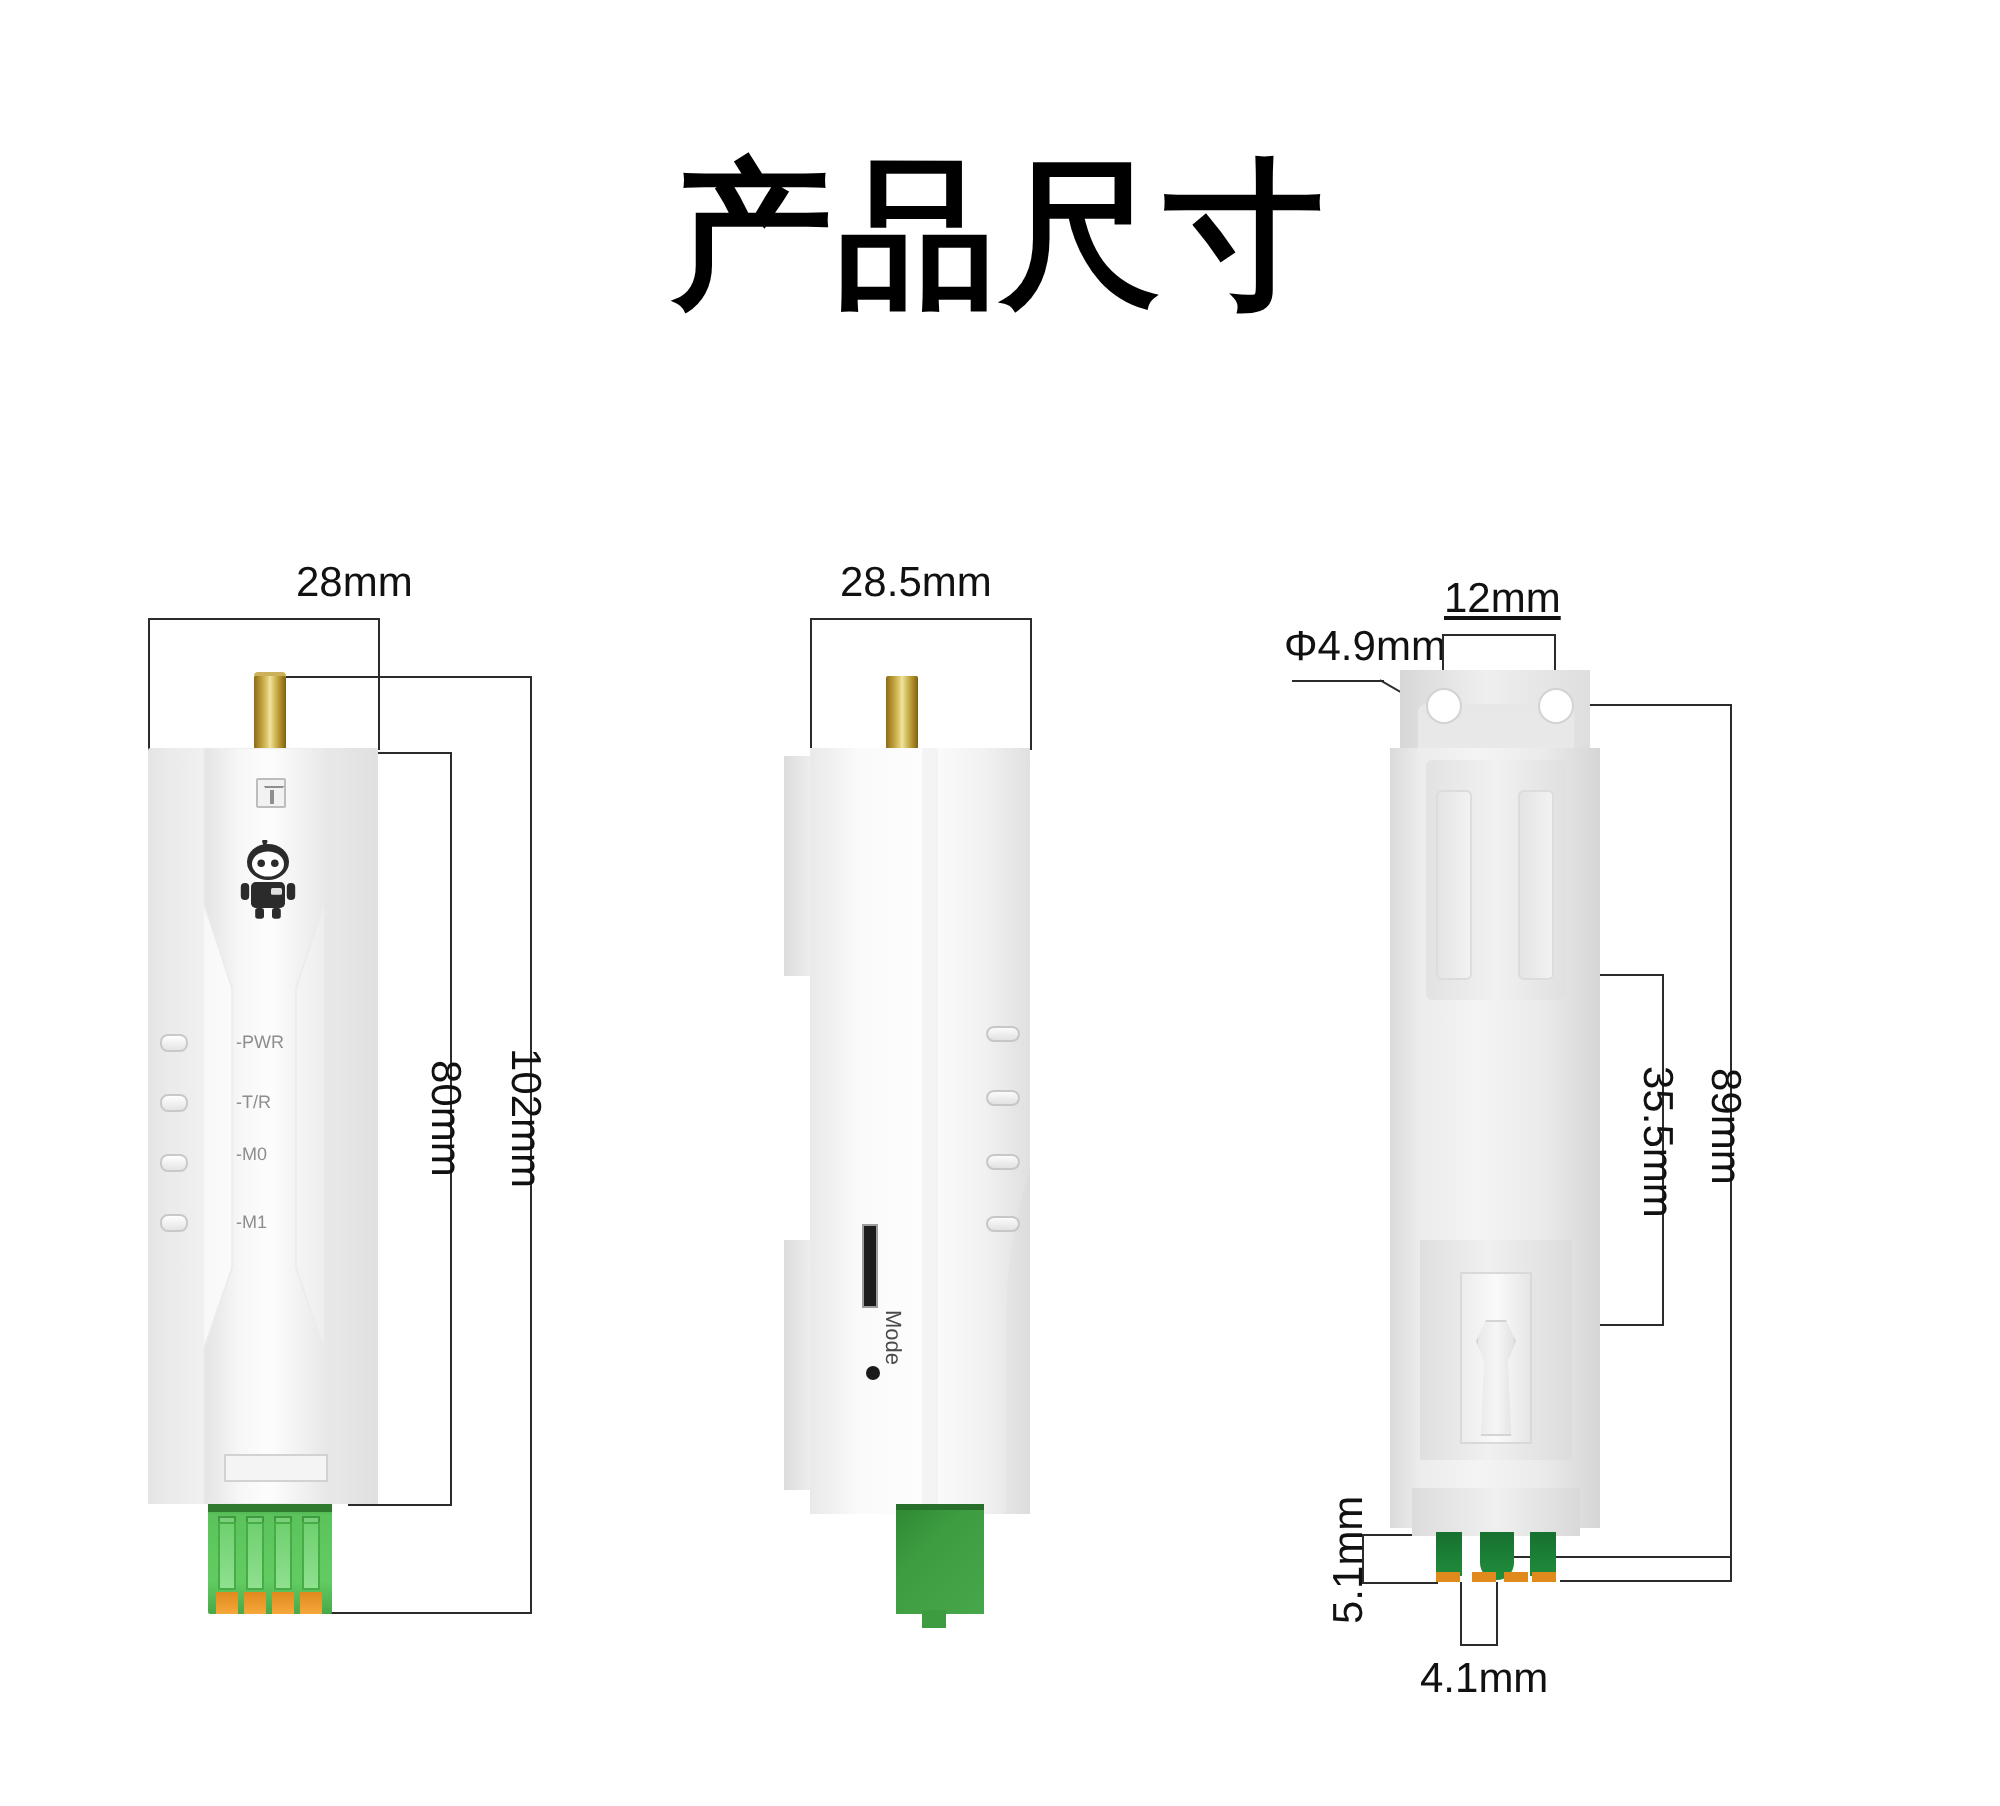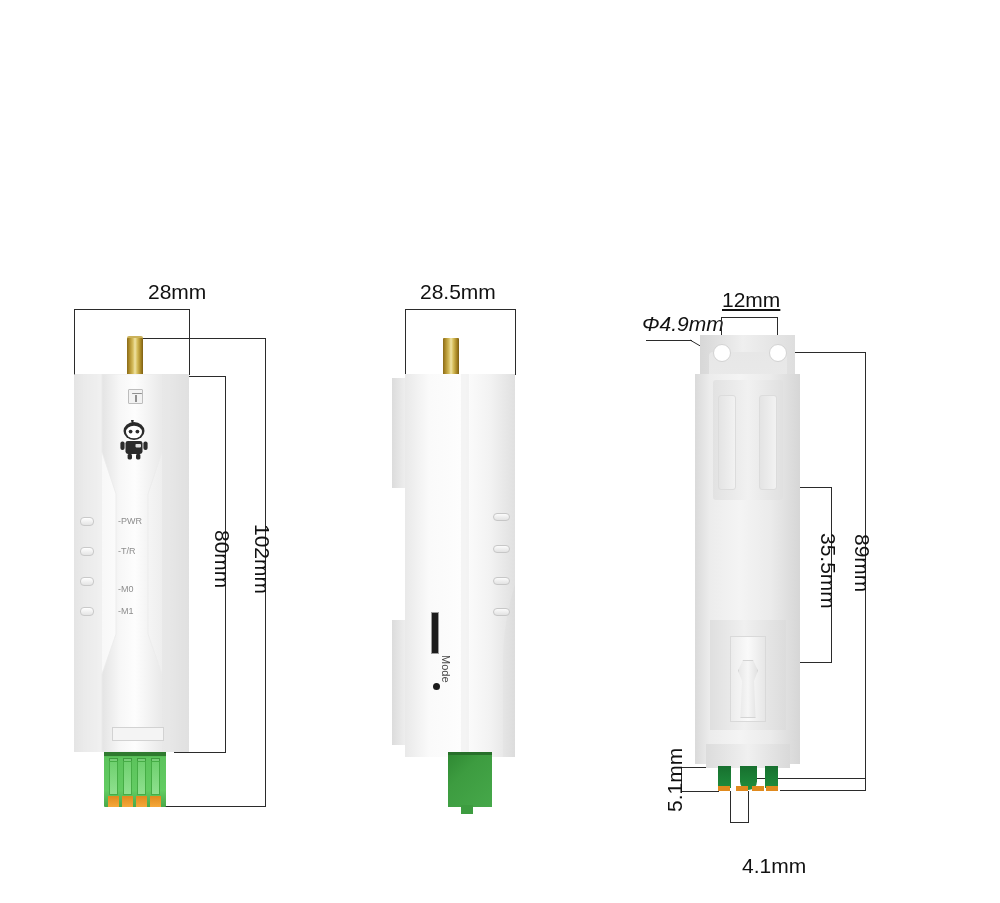--- a/index.html
+++ b/index.html
@@ -236,20 +236,21 @@
   #v3-shellfoot {
     position: absolute; left: 66px; top: 744px; width: 84px; height: 24px;
     background: linear-gradient(to right,#dcdcdc,#f0f0f0,#d9d9d9);
   }
 </style>
 </head>
 <body>
 
 <div id="page">
 
+  <div class="title">产品尺寸</div>
 
   <div id="view1">
 
     <div class="dim-txt" style="left:104px; top:280px;margin-left:44px;">28mm</div>
     <div class="dim-line dim-h" style="left:74px; top:309px; width:115px;"></div>
     <div class="dim-line dim-v" style="left:74px; top:309px; height:66px;"></div>
     <div class="dim-line dim-v" style="left:189px; top:309px; height:66px;"></div>
 
     <div class="dim-line dim-h" style="left:140px; top:338px; width:126px;"></div>
     <div class="dim-line dim-v" style="left:265px; top:338px; height:469px;"></div>
@@ -296,21 +297,21 @@
       <rect x="19" y="34" width="4.4" height="5.4" rx="1.4" fill="#2b2b2b"></rect>
     </svg>
 
     <div class="v1-led" style="top:517px;"></div>
     <div class="v1-led" style="top:547px;"></div>
     <div class="v1-led" style="top:577px;"></div>
     <div class="v1-led" style="top:607px;"></div>
 
     <div class="v1-ledlabel" style="top:516px;">-PWR</div>
     <div class="v1-ledlabel" style="top:546px;">-T/R</div>
-    <div class="v1-ledlabel" style="top:584px;">-M0</div>
+    <div class="v1-ledlabel" style="top:572px;">-M0</div>
     <div class="v1-ledlabel" style="top:606px;">-M1</div>
 
     <div id="v1-plate">
       <span></span>
       <span></span>
     </div>
 
     <div id="v1-term">
       <div class="cap"></div>
       <div class="screw" style="left:5px;"></div>
@@ -363,21 +364,21 @@
     <div id="v2-modedot"></div>
     <div id="v2-modetxt" class="rot90">Mode</div>
 
     <div id="v2-term-lip"></div>
     <div id="v2-term"></div>
     <div id="v2-term-foot"></div>
   </div>
 
   <div id="view3">
 
-    <div class="dim-txt" style="left:2px; top:312px;font-style:italic;">Φ4.9mm</div>
+    <div class="dim-txt" style="left:2px; top:312px;">Φ4.9mm</div>
     <div class="dim-line dim-h" style="left:6px; top:340px; width:46px;"></div>
     <svg style="position:absolute; left:50px; top:336px; width:34px; height:24px;">
       <line x1="0" y1="4" x2="31" y2="22" stroke="#2b2b2b" stroke-width="1"></line>
     </svg>
 
     <div class="dim-txt" style="left:82px; top:288px;text-decoration:underline;">12mm</div>
     <div class="dim-line dim-h" style="left:81px; top:317px; width:56px;"></div>
     <div class="dim-line dim-v" style="left:81px; top:317px; height:40px;"></div>
     <div class="dim-line dim-v" style="left:137px; top:317px; height:40px;"></div>
 
@@ -392,21 +393,21 @@
     <div class="dim-txt rot90" style="left:200px; top:533px;">35.5mm</div>
 
     <div class="dim-line dim-h" style="left:41px; top:767px; width:38px;"></div>
     <div class="dim-line dim-v" style="left:41px; top:767px; height:24px;"></div>
     <div class="dim-line dim-h" style="left:41px; top:791px; width:38px;"></div>
     <div class="dim-txt rotn90" style="left:23px; top:812px;">5.1mm</div>
 
     <div class="dim-line dim-v" style="left:90px; top:791px; height:32px;"></div>
     <div class="dim-line dim-v" style="left:108px; top:791px; height:32px;"></div>
     <div class="dim-line dim-h" style="left:90px; top:822px; width:18px;"></div>
-    <div class="dim-txt" style="left:70px; top:854px;margin-left:32px;">4.1mm</div>
+    <div class="dim-txt" style="left:70px; top:828px;">4.1mm</div>
 
     <div class="dim-line dim-h" style="left:110px; top:778px; width:116px;"></div>
 
     <div id="v3-tophead"></div>
     <div id="v3-innerplate"></div>
     <div class="v3-hole" style="left:73px;"></div>
     <div class="v3-hole" style="left:129px;"></div>
 
     <div class="shell" id="v3-body"></div>
     <div id="v3-centerpanel"></div>

